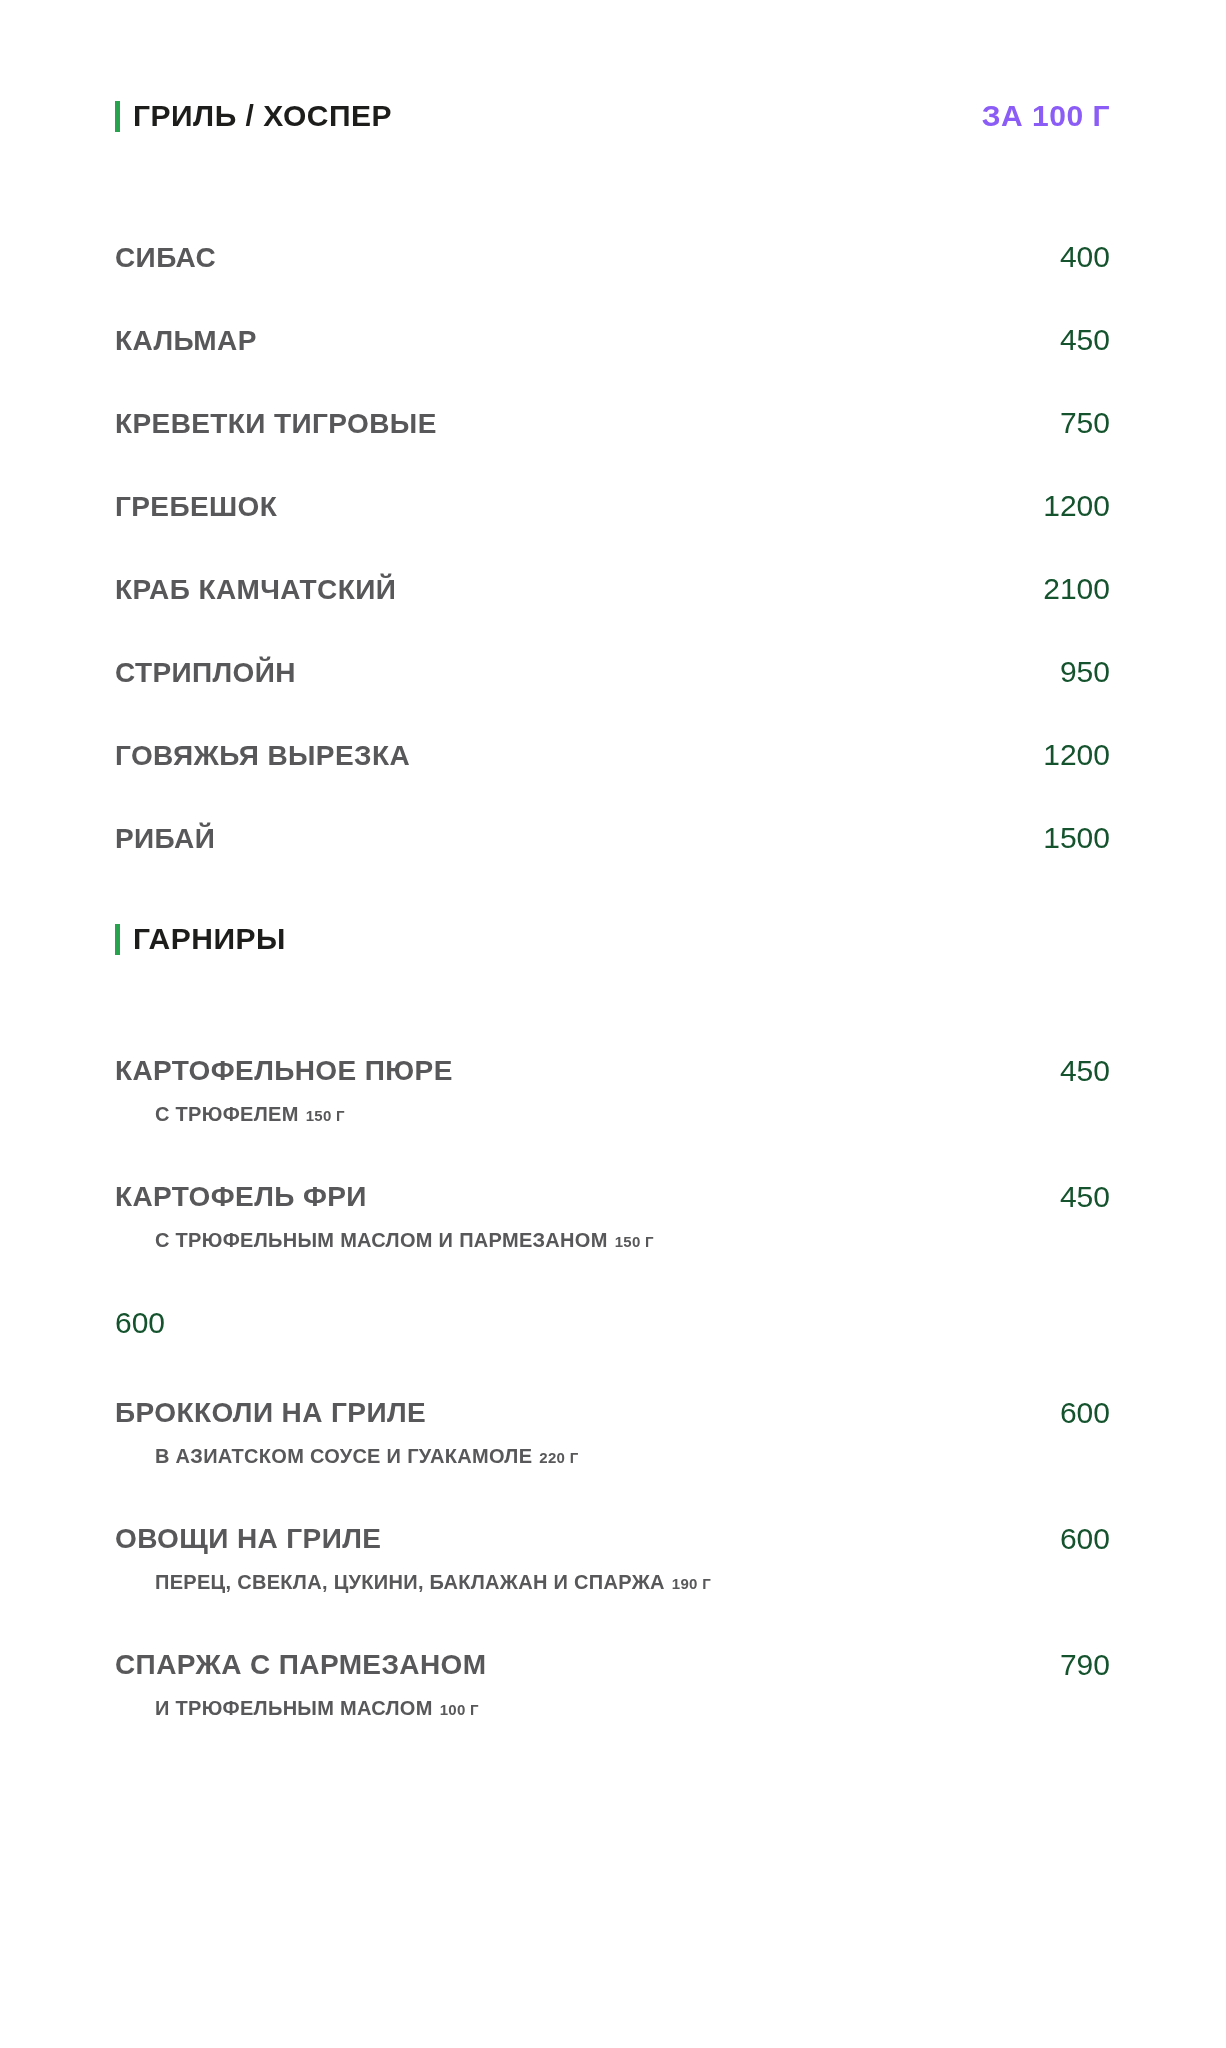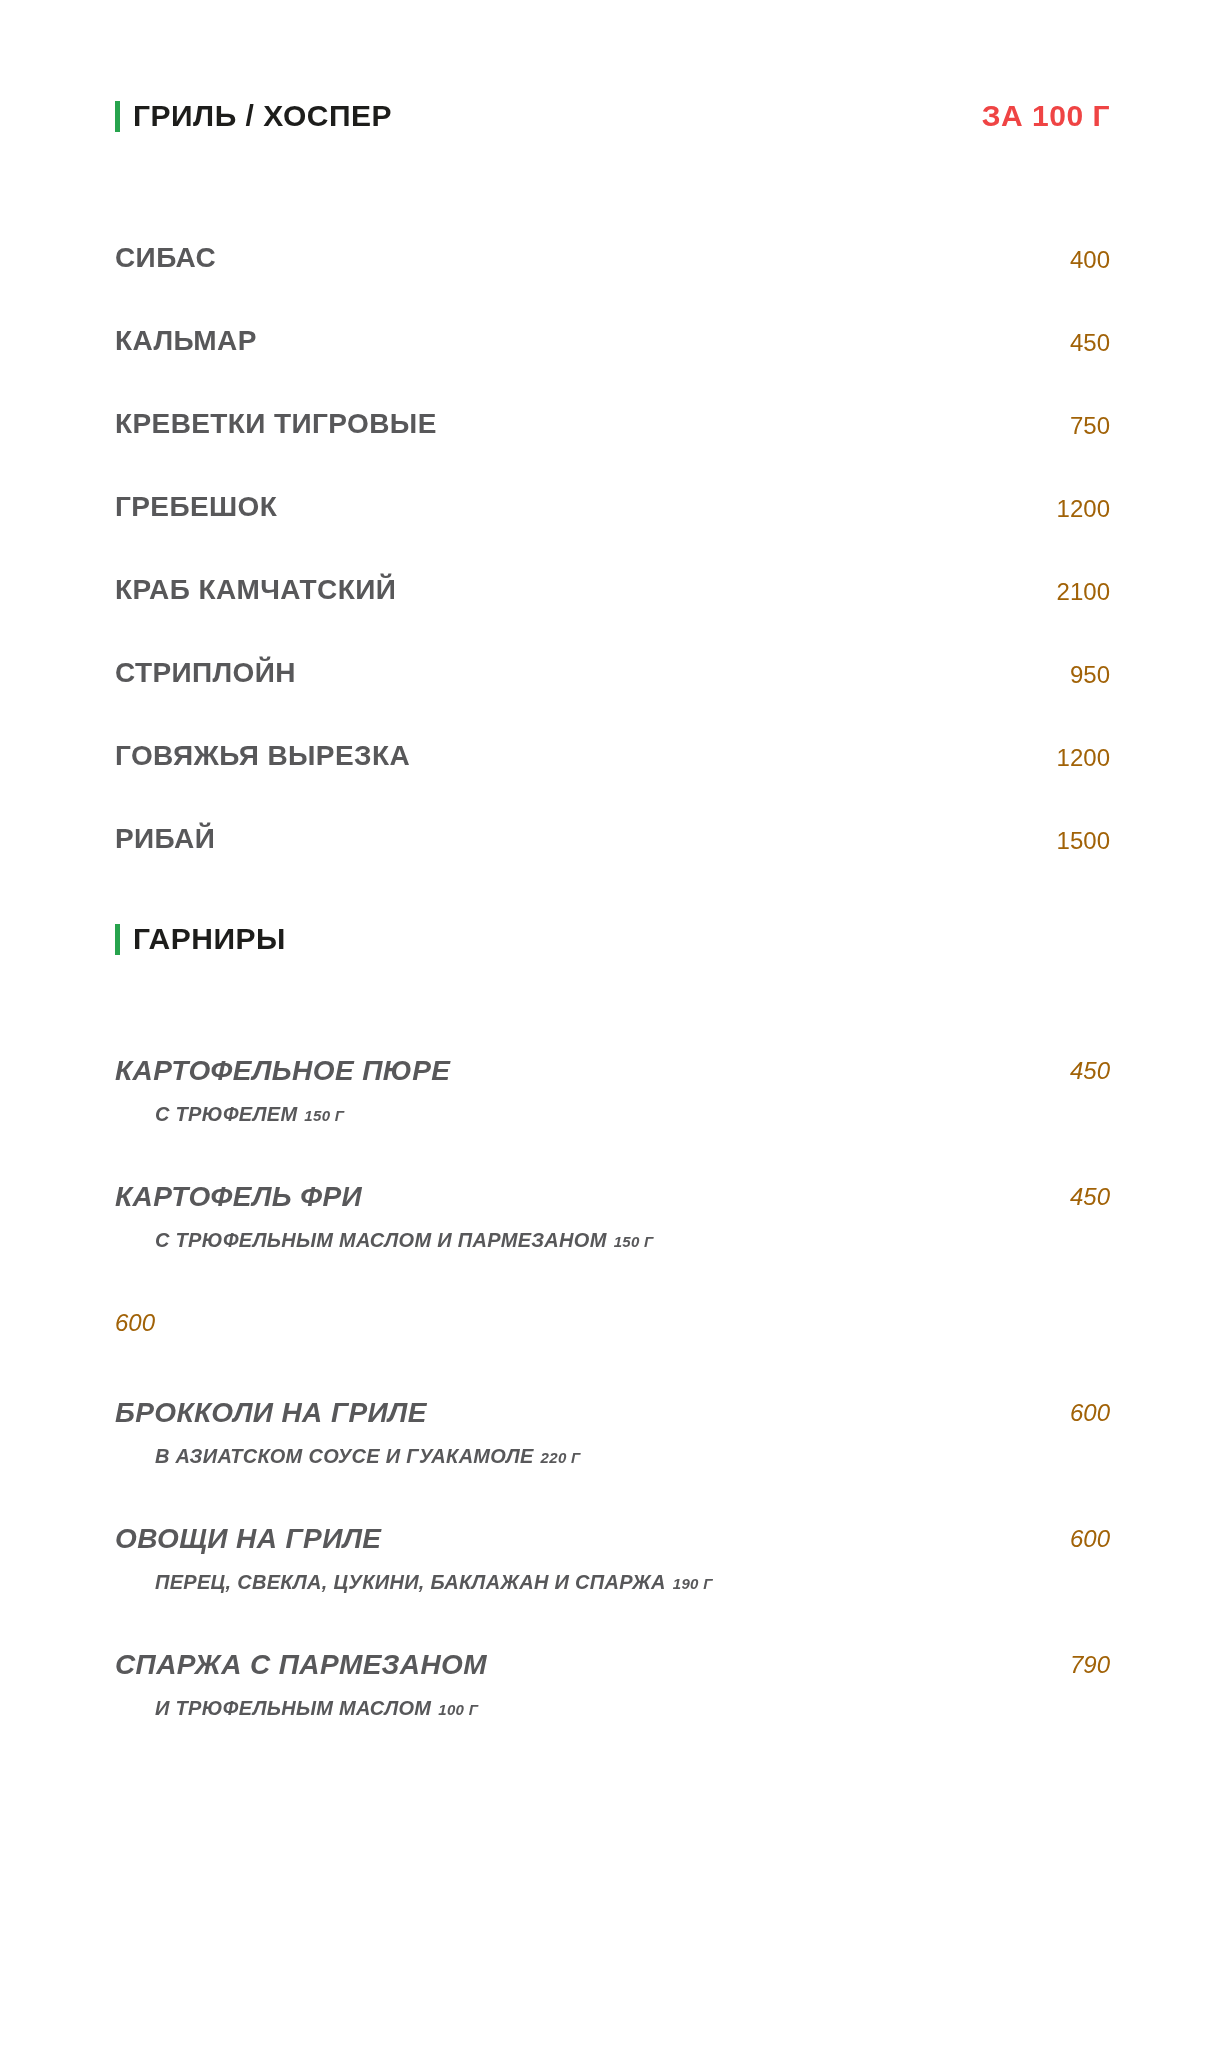--- a/index.html
+++ b/index.html
@@ -38,21 +38,21 @@
     font-size: 30px;
     font-weight: 700;
     color: #1d1d1b;
     letter-spacing: 0.5px;
     white-space: nowrap;
   }
   .unit-label {
     margin-left: auto;
     font-size: 30px;
     font-weight: 700;
-    color: #ef4444;
+    color: #8b5cf6;
     letter-spacing: 0.5px;
     white-space: nowrap;
   }
   .grill-list {
     margin-top: 98px;
   }
   .grill-list .row {
     display: flex;
     align-items: flex-end;
     justify-content: space-between;
@@ -60,34 +60,33 @@
     margin-bottom: 43px;
   }
   .item-name {
     font-size: 28px;
     font-weight: 700;
     color: #58585a;
     letter-spacing: 0.4px;
     white-space: nowrap;
   }
   .item-price {
-    font-size: 24px;
+    font-size: 30px;
     font-weight: 400;
-    color: #a16207;
+    color: #14532d;
     white-space: nowrap;
   }
   .header-garnish {
     margin-top: 64px;
   }
   .garnish-list {
     margin-top: 92px;
   }
   .garnish-item {
     margin-bottom: 50px;
-    font-style: italic;
   }
   .garnish-item .row-top {
     display: flex;
     align-items: center;
     justify-content: space-between;
     height: 40px;
   }
   .item-desc {
     margin-top: 12px;
     height: 24px;

